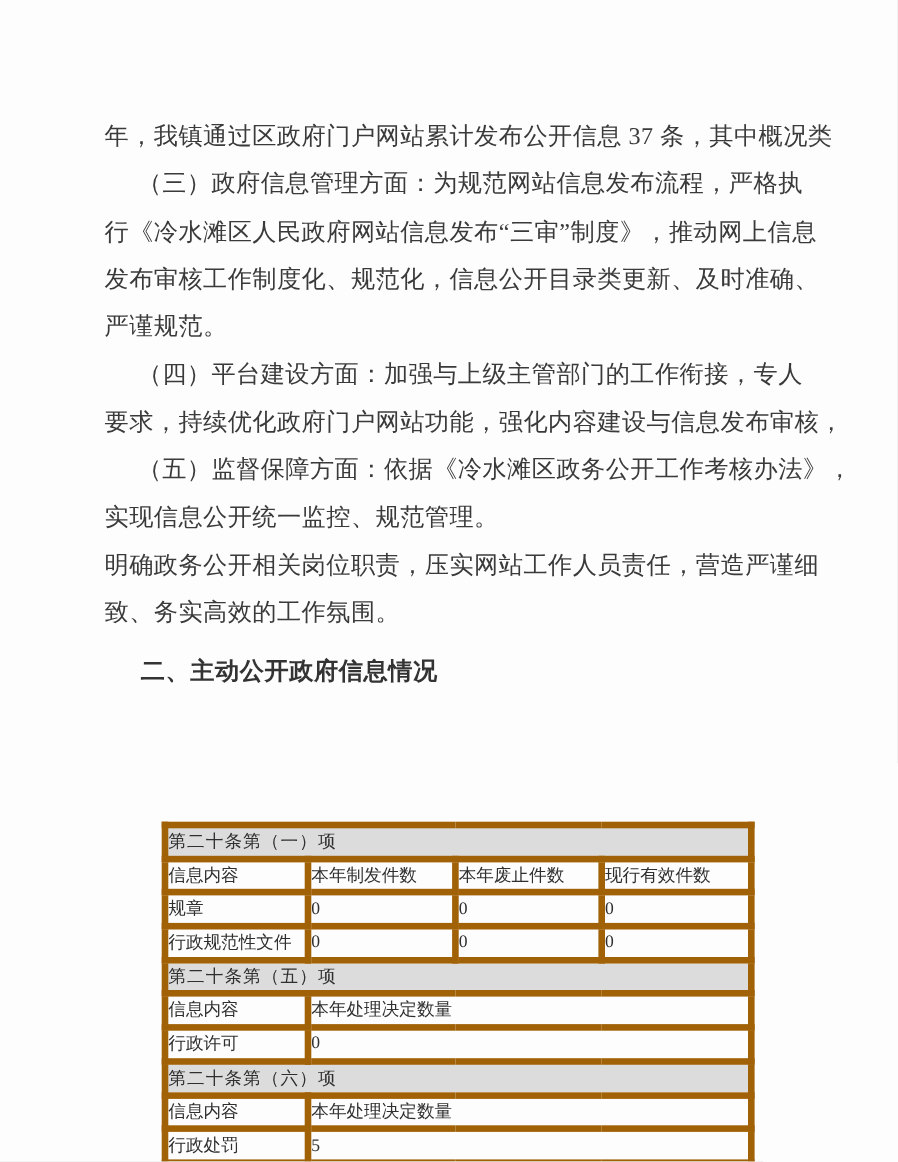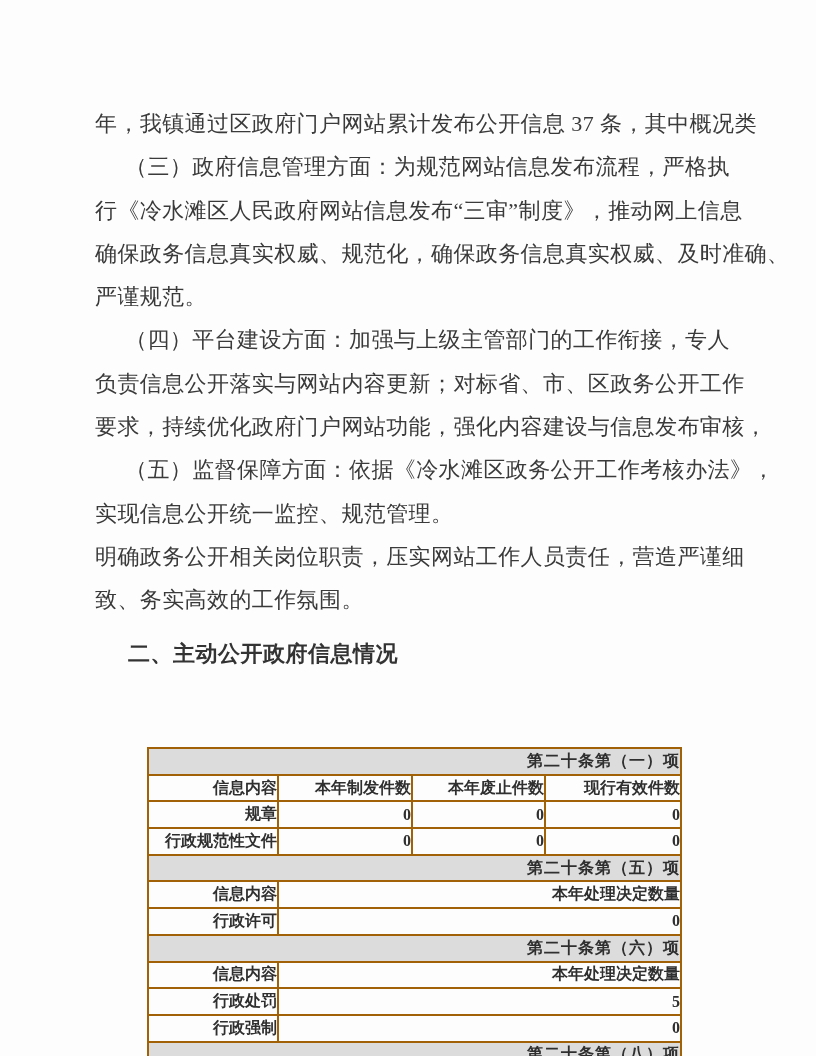--- a/index.html
+++ b/index.html
@@ -45,47 +45,45 @@
     left: 147px;
     top: 747px;
     width: 533px;
     border-collapse: collapse;
     table-layout: fixed;
     font-size: 16px;
     color: #2f2f2f;
     border: 2px solid #2e2e2e;
   }
   .doc-table td {
-    border: 2px solid #a16207;
-    text-align: right;
+    border: 6px solid #a16207;
+    text-align: left;
     vertical-align: middle;
     height: 24.7px;
     padding: 0;
     overflow: hidden;
     white-space: nowrap;
-    font-weight: bold;
   }
   .doc-table tr.section td {
     background: #dcdcdc;
     letter-spacing: 1px;
   }
 </style>
 </head>
 <body>
 
 <div class="page">
 
   <div class="body-text">
     <div class="line">年，我镇通过区政府门户网站累计发布公开信息 37 条，其中概况类</div>
     <div class="line indent">（三）政府信息管理方面：为规范网站信息发布流程，严格执</div>
     <div class="line">行《冷水滩区人民政府网站信息发布“三审”制度》，推动网上信息</div>
-    <div class="line">确保政务信息真实权威、规范化，确保政务信息真实权威、及时准确、</div>
+    <div class="line">发布审核工作制度化、规范化，信息公开目录类更新、及时准确、</div>
     <div class="line">严谨规范。</div>
     <div class="line indent">（四）平台建设方面：加强与上级主管部门的工作衔接，专人</div>
-    <div class="line">负责信息公开落实与网站内容更新；对标省、市、区政务公开工作</div>
     <div class="line">要求，持续优化政府门户网站功能，强化内容建设与信息发布审核，</div>
     <div class="line indent">（五）监督保障方面：依据《冷水滩区政务公开工作考核办法》，</div>
     <div class="line">实现信息公开统一监控、规范管理。</div>
     <div class="line">明确政务公开相关岗位职责，压实网站工作人员责任，营造严谨细</div>
     <div class="line">致、务实高效的工作氛围。</div>
 
     <h2 class="heading">二、主动公开政府信息情况</h2>
   </div>
 
   <table class="doc-table">

